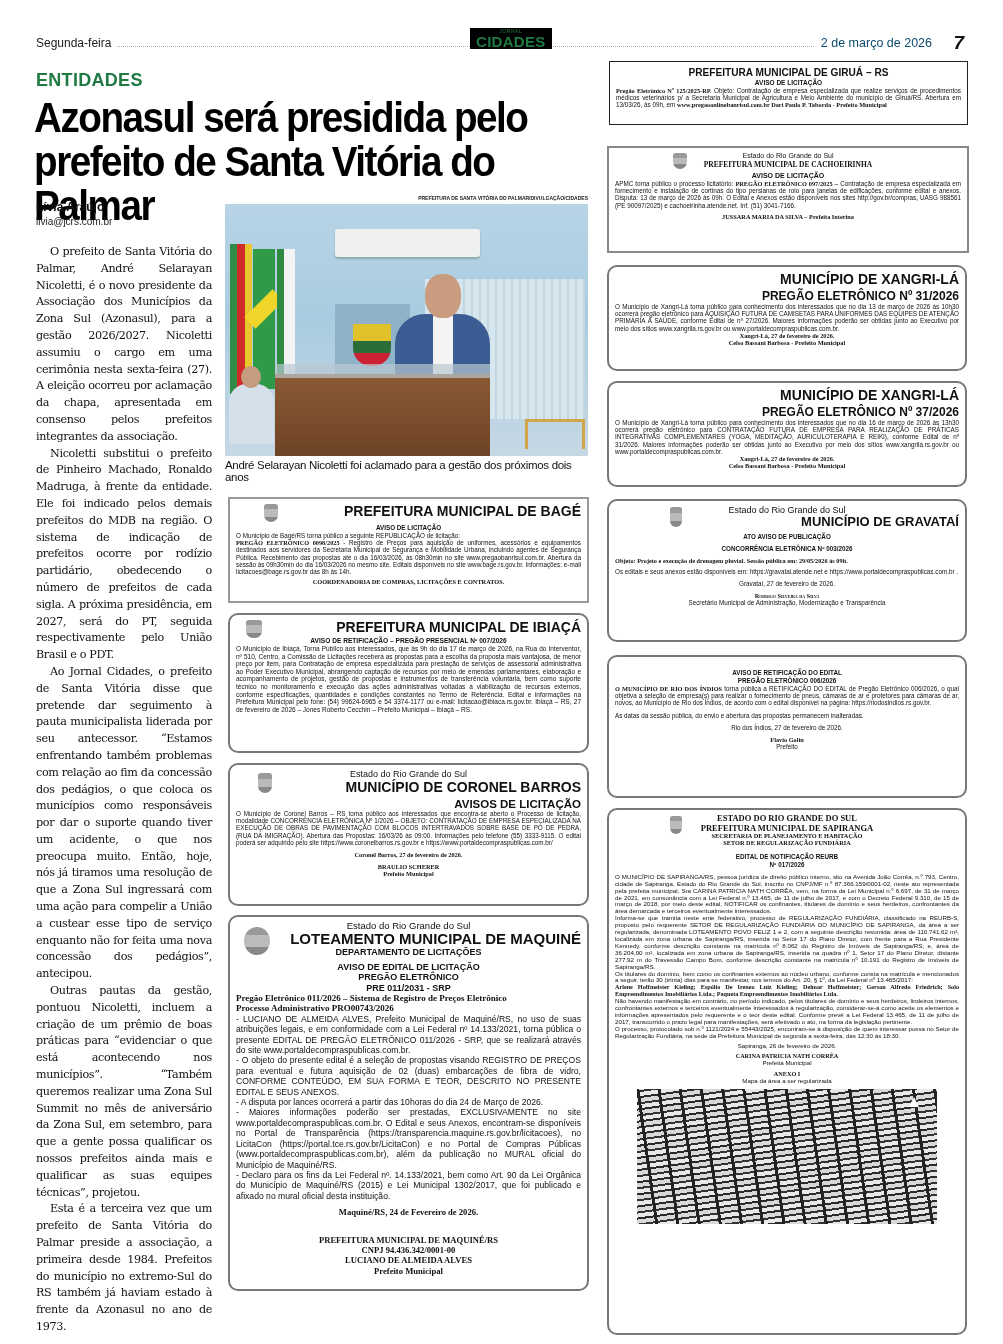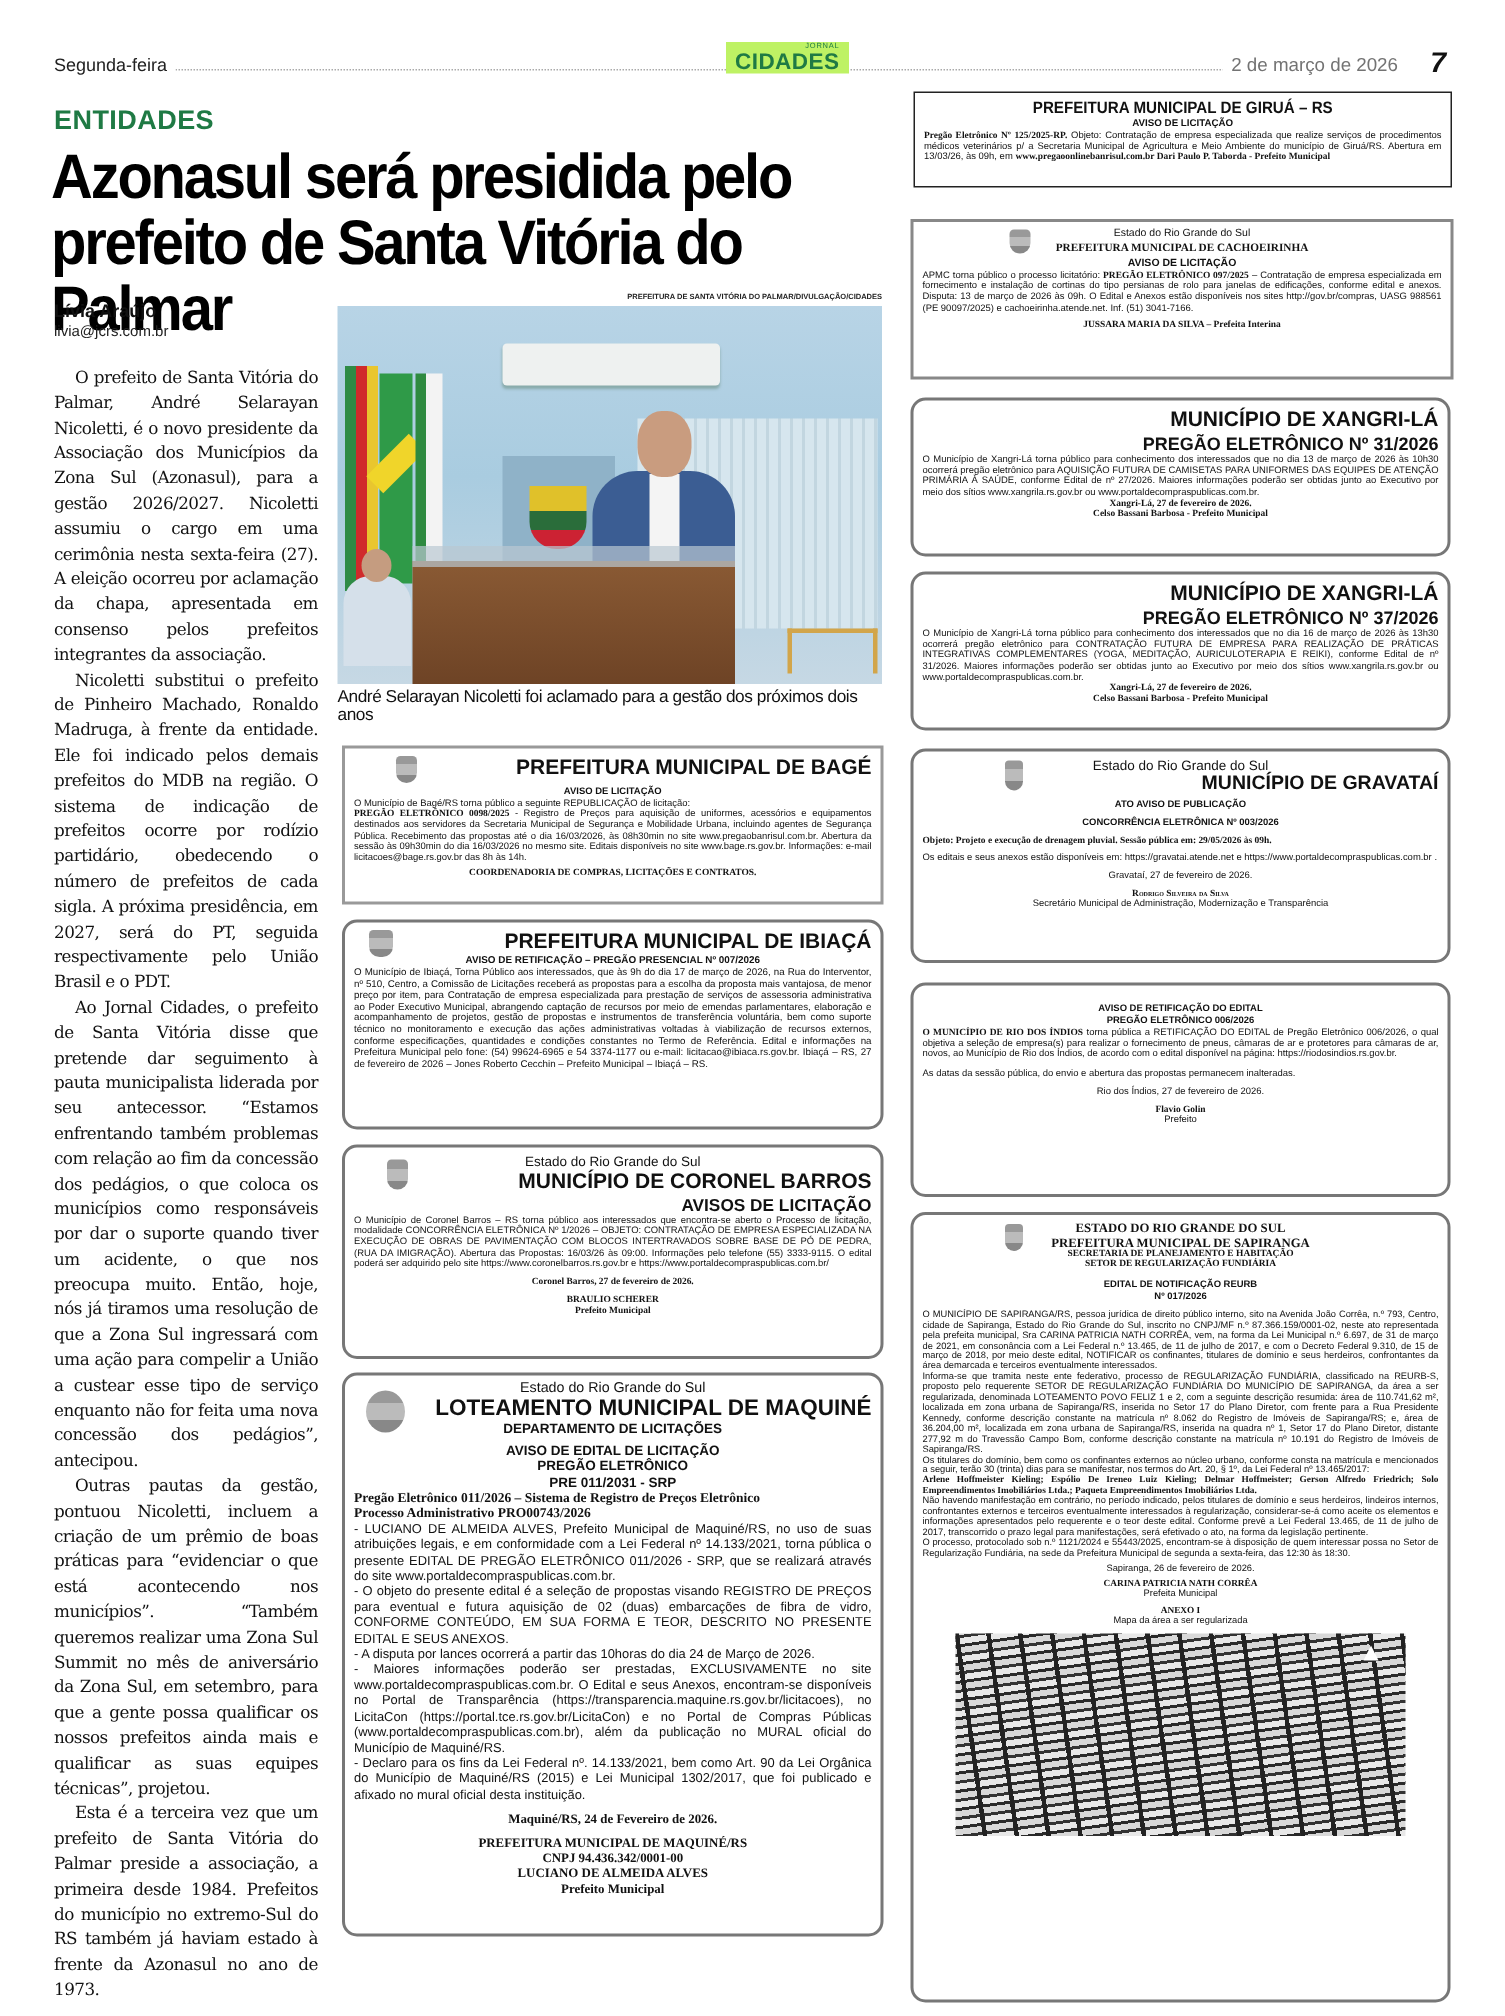--- a/index.html
+++ b/index.html
@@ -3,24 +3,24 @@
 <meta charset="utf-8">
 <style>
   * { box-sizing: border-box; margin: 0; padding: 0; }
   html, body { width: 1003px; height: 1344px; background: #ffffff; overflow: hidden; }
   body { position: relative; font-family: "Liberation Sans", sans-serif; color: #111; }
 
   
   .page-header { position: absolute; left: 36px; top: 34px; width: 928px; height: 20px; }
   .page-header .rule { position: absolute; left: 76px; right: 42px; top: 12px; border-top: 1px dotted #aaa; }
   .ph-day { position: absolute; left: 0; top: 2px; font-size: 12px; background: #fff; padding-right: 6px; z-index: 2; color:#222; }
-  .ph-logo { position: absolute; left: 448px; top: -6px; background: #bef264; padding: 0 6px; z-index: 2; text-align: right; }
+  .ph-logo { position: absolute; left: 434px; top: -6px; background: #000000; padding: 0 6px; z-index: 2; text-align: center; }
   .ph-logo .small { display:block; font-size: 5px; color: #1f7a44; letter-spacing: .5px; line-height: 6px; }
   .ph-logo .big { display:block; font-size: 15px; font-weight: 900; color: #1f7a44; line-height: 15px; letter-spacing: .3px; }
-  .ph-date { position: absolute; right: 32px; top: 2px; font-size: 12.5px; background: #fff; padding-left: 6px; z-index: 2; color:#737373; }
+  .ph-date { position: absolute; right: 32px; top: 2px; font-size: 12.5px; background: #fff; padding-left: 6px; z-index: 2; color:#0c4a6e; }
   .ph-page { position: absolute; right: 0; top: -2px; font-size: 19px; font-weight: 900; font-style: italic; z-index: 2; }
 
   
   .kicker { position: absolute; left: 36px; top: 70px; font-size: 18px; font-weight: 900; color: #1f7a44; letter-spacing: .3px; }
   .headline { position: absolute; left: 34px; top: 96px; width: 570px; font-size: 42px; line-height: 44px; font-weight: 900; letter-spacing: -1.6px; transform: scaleX(0.92); transform-origin: left top; color:#000; }
   .byline-name { position: absolute; left: 36px; top: 200px; font-size: 12px; font-weight: 700; }
   .byline-email { position: absolute; left: 36px; top: 216px; font-size: 10px; color:#222; }
 
   .body-col { position: absolute; left: 36px; top: 244px; width: 176px; font-family: "DejaVu Serif", serif; font-size: 11.2px; line-height: 16.8px; text-align: justify; hyphens: auto; color:#111; letter-spacing: -0.35px; }
   .body-col p { text-indent: 14px; }
@@ -253,17 +253,17 @@
   <div class="sub">PREGÃO ELETRÔNICO</div>
   <div class="sub">PRE 011/2031 - SRP</div>
   <div class="bold" style="font-size:9px;">Pregão Eletrônico 011/2026 – Sistema de Registro de Preços Eletrônico</div>
   <div class="bold" style="font-size:9px;">Processo Administrativo PRO00743/2026</div>
   <div class="j">- LUCIANO DE ALMEIDA ALVES, Prefeito Municipal de Maquiné/RS, no uso de suas atribuições legais, e em conformidade com a Lei Federal nº 14.133/2021, torna pública o presente EDITAL DE PREGÃO ELETRÔNICO 011/2026 - SRP, que se realizará através do site www.portaldecompraspublicas.com.br.</div>
   <div class="j">- O objeto do presente edital é a seleção de propostas visando REGISTRO DE PREÇOS para eventual e futura aquisição de 02 (duas) embarcações de fibra de vidro, CONFORME CONTEÚDO, EM SUA FORMA E TEOR, DESCRITO NO PRESENTE EDITAL E SEUS ANEXOS.</div>
   <div class="j">- A disputa por lances ocorrerá a partir das 10horas do dia 24 de Março de 2026.</div>
   <div class="j">- Maiores informações poderão ser prestadas, EXCLUSIVAMENTE no site www.portaldecompraspublicas.com.br. O Edital e seus Anexos, encontram-se disponíveis no Portal de Transparência (https://transparencia.maquine.rs.gov.br/licitacoes), no LicitaCon (https://portal.tce.rs.gov.br/LicitaCon) e no Portal de Compras Públicas (www.portaldecompraspublicas.com.br), além da publicação no MURAL oficial do Município de Maquiné/RS.</div>
   <div class="j">- Declaro para os fins da Lei Federal nº. 14.133/2021, bem como Art. 90 da Lei Orgânica do Município de Maquiné/RS (2015) e Lei Municipal 1302/2017, que foi publicado e afixado no mural oficial desta instituição.</div>
   <div class="center bold" style="margin-top:6px;">Maquiné/RS, 24 de Fevereiro de 2026.</div>
-  <div class="center bold" style="margin-top:5px;text-align:center;">PREFEITURA MUNICIPAL DE MAQUINÉ/RS</div>
+  <div class="center bold" style="margin-top:17px;text-align:center;">PREFEITURA MUNICIPAL DE MAQUINÉ/RS</div>
   <div class="center bold">CNPJ 94.436.342/0001-00</div>
   <div class="center bold">LUCIANO DE ALMEIDA ALVES</div>
   <div class="center bold">Prefeito Municipal</div>
 </div>
 
 </body></html>

